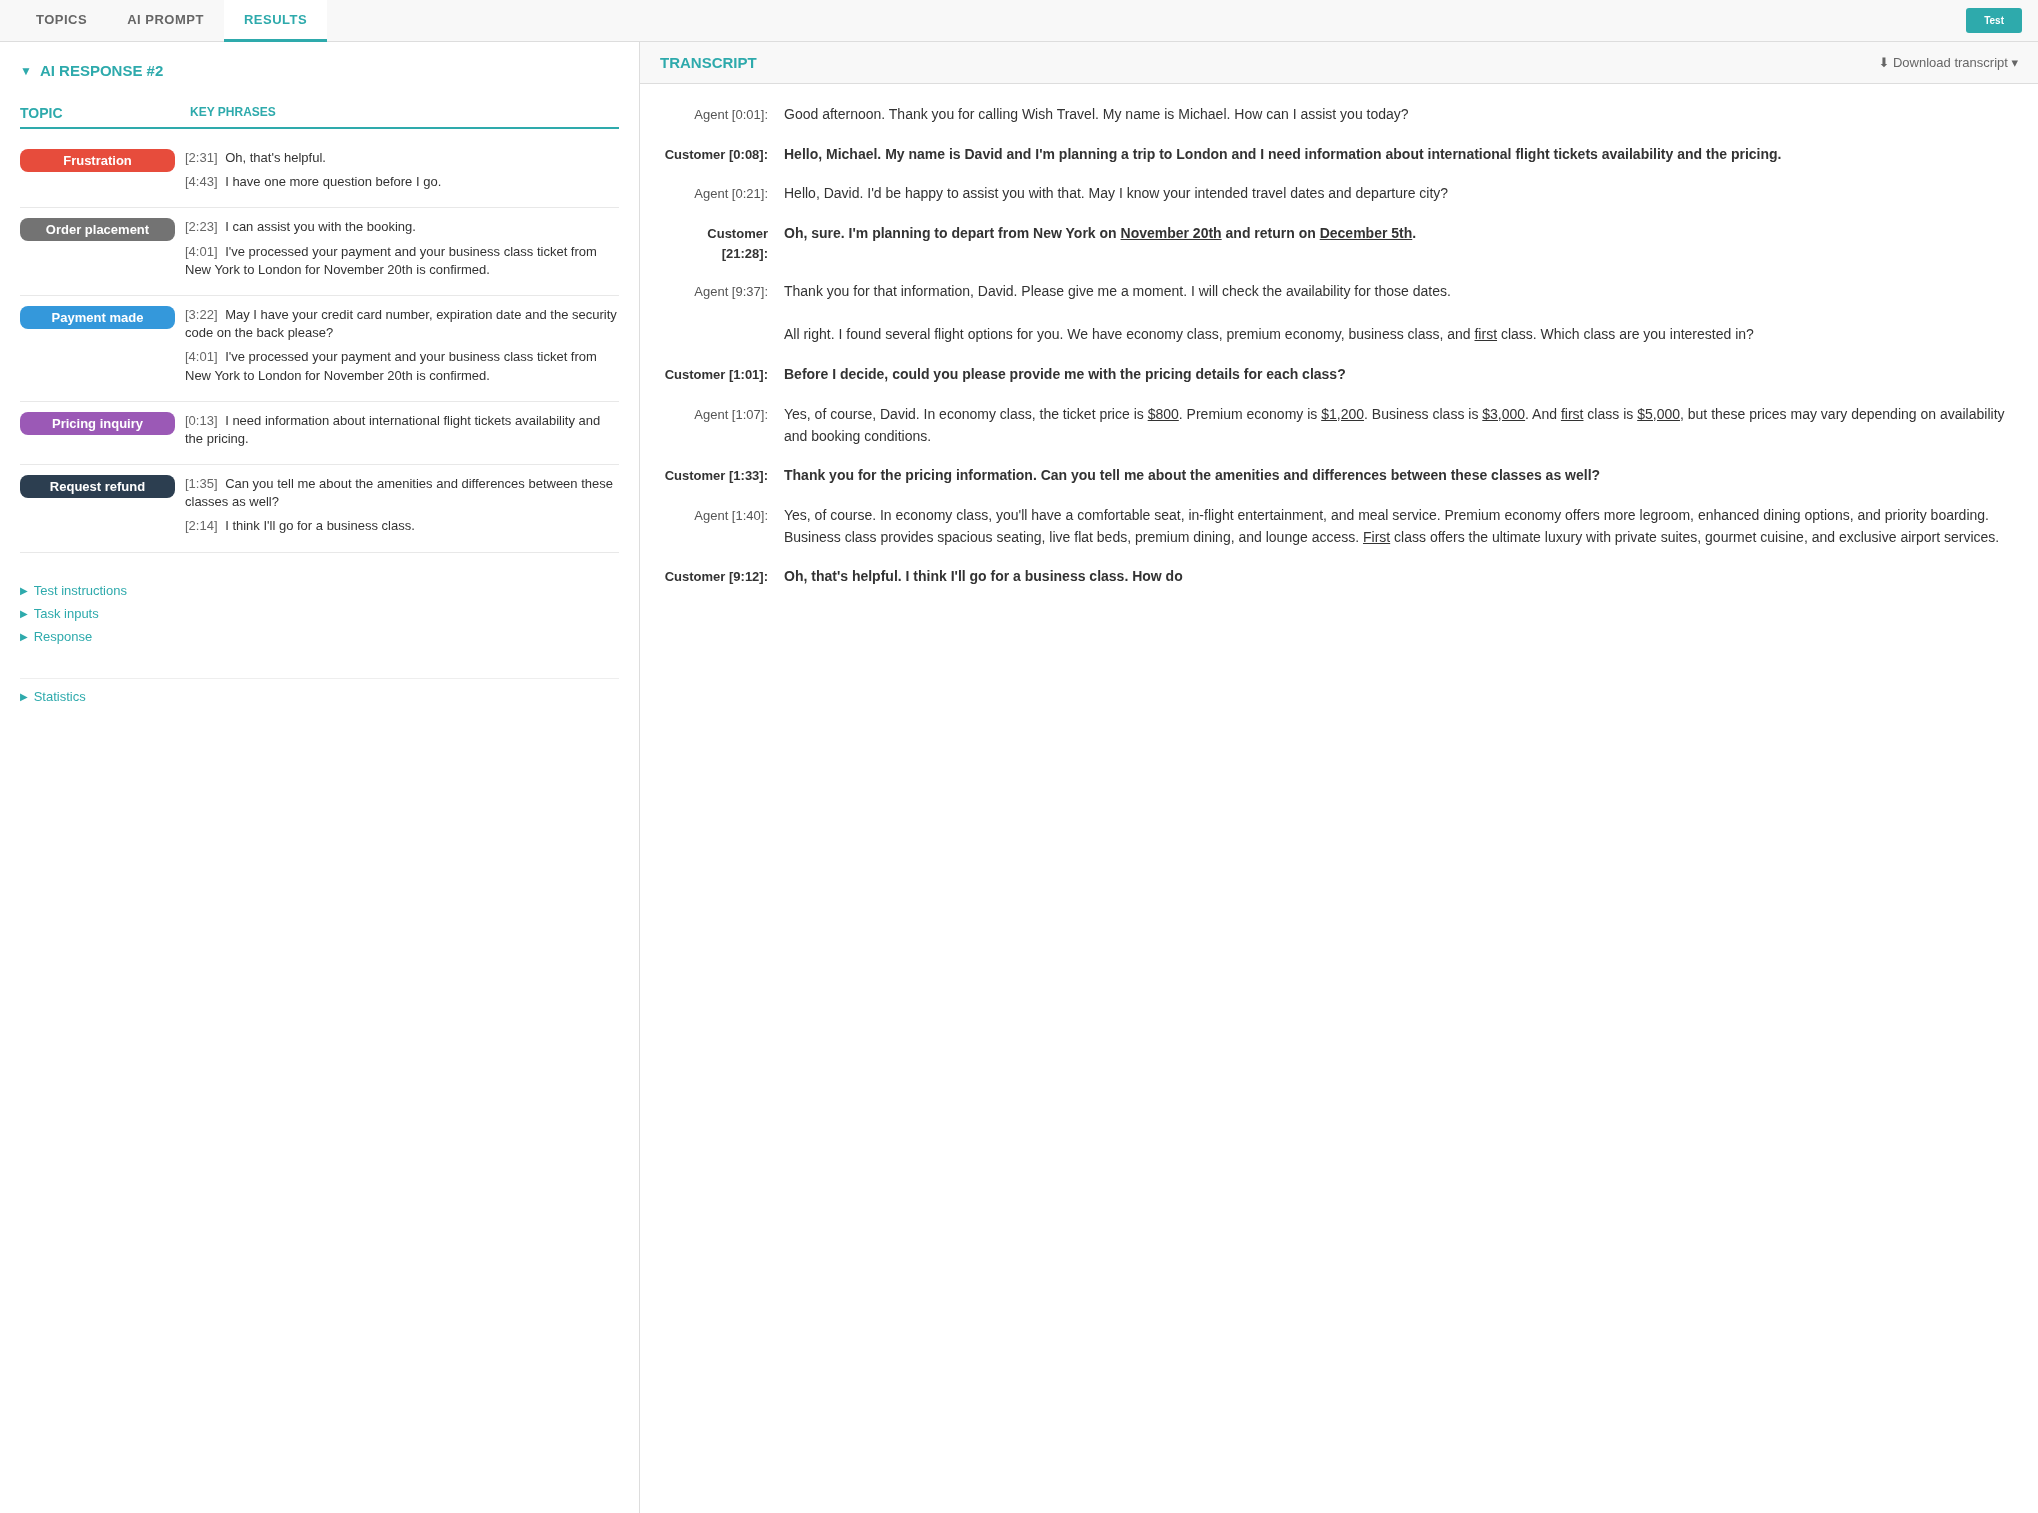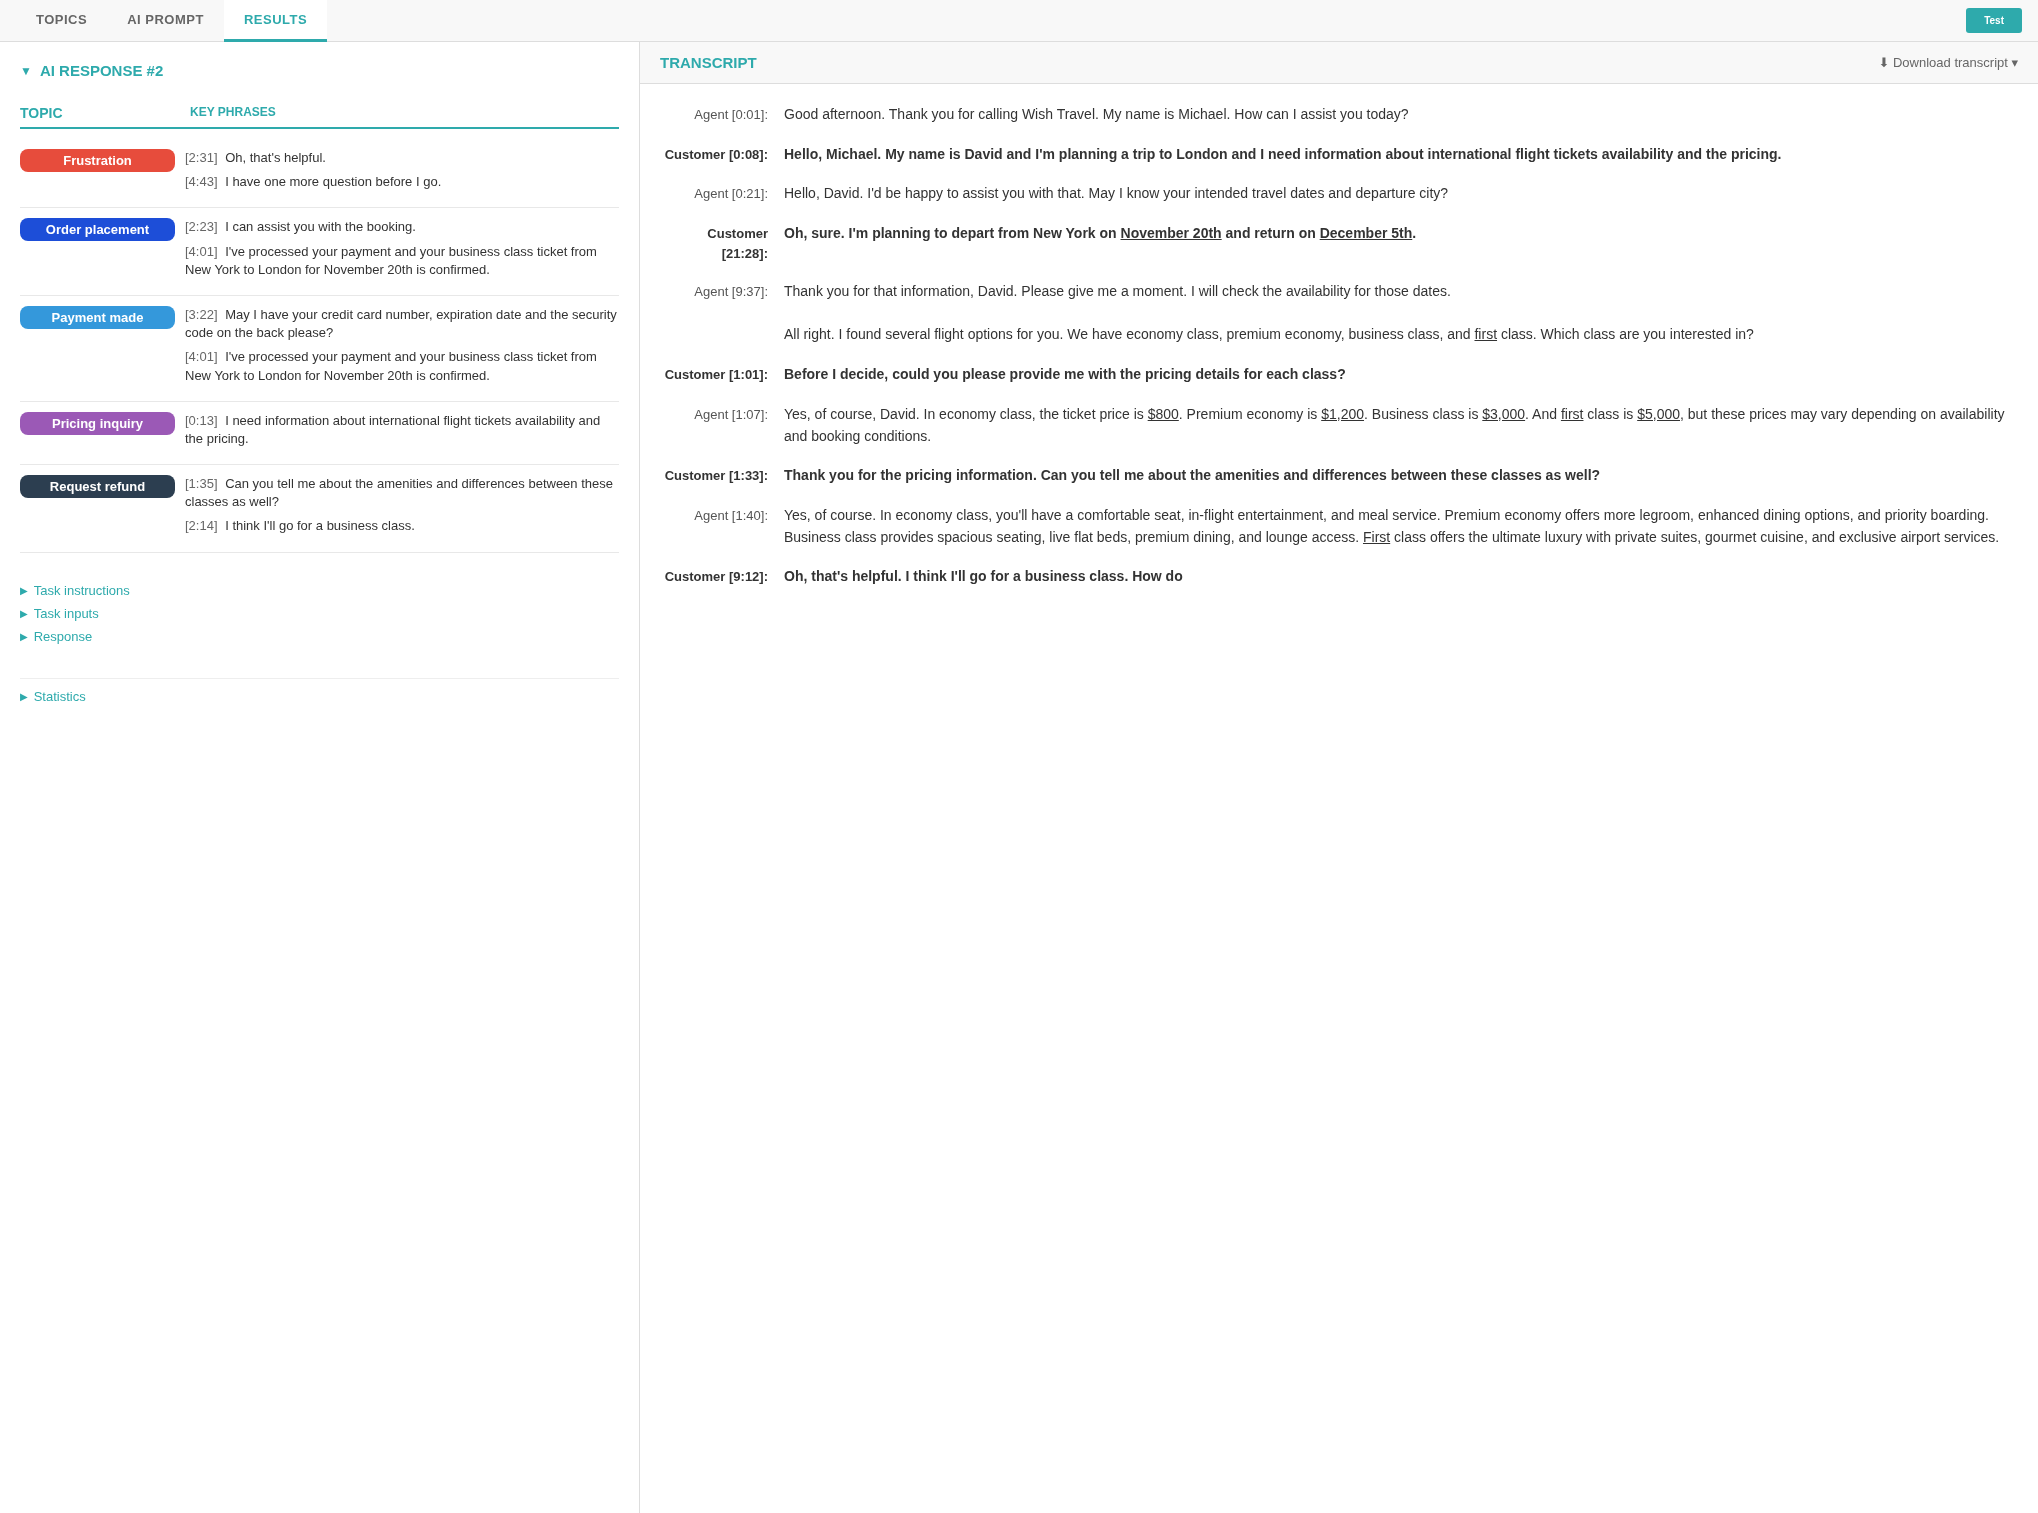--- a/index.html
+++ b/index.html
@@ -104,21 +104,21 @@
       flex-shrink: 0;
       padding: 4px 20px;
       border-radius: 8px;
       color: #fff;
       font-size: 13px;
       font-weight: 600;
       text-align: center;
       display: inline-block;
     }
     .badge-frustration { background: #e74c3c; }
-    .badge-order { background: #1d4ed8; }
+    .badge-order { background: #737373; }
     .badge-payment { background: #3498db; }
     .badge-pricing { background: #9b59b6; }
     .badge-refund { background: #2c3e50; }
 
     .phrases-col {
       flex: 1;
       padding-left: 10px;
     }
     .phrase-item {
       margin-bottom: 6px;
@@ -308,21 +308,21 @@
             <span class="phrase-time">[2:14]</span>
             <span>I think I'll go for a business class.</span>
           </div>
         </div>
       </div>
     </div>
 
     <div class="footer-links">
       <div class="footer-link-item">
         <span class="tri">▶</span>
-        <span>Task instructions</span>
+        <span>Test instructions</span>
       </div>
       <div class="footer-link-item">
         <span class="tri">▶</span>
         <span>Task inputs</span>
       </div>
       <div class="footer-link-item">
         <span class="tri">▶</span>
         <span>Response</span>
       </div>
     </div>

